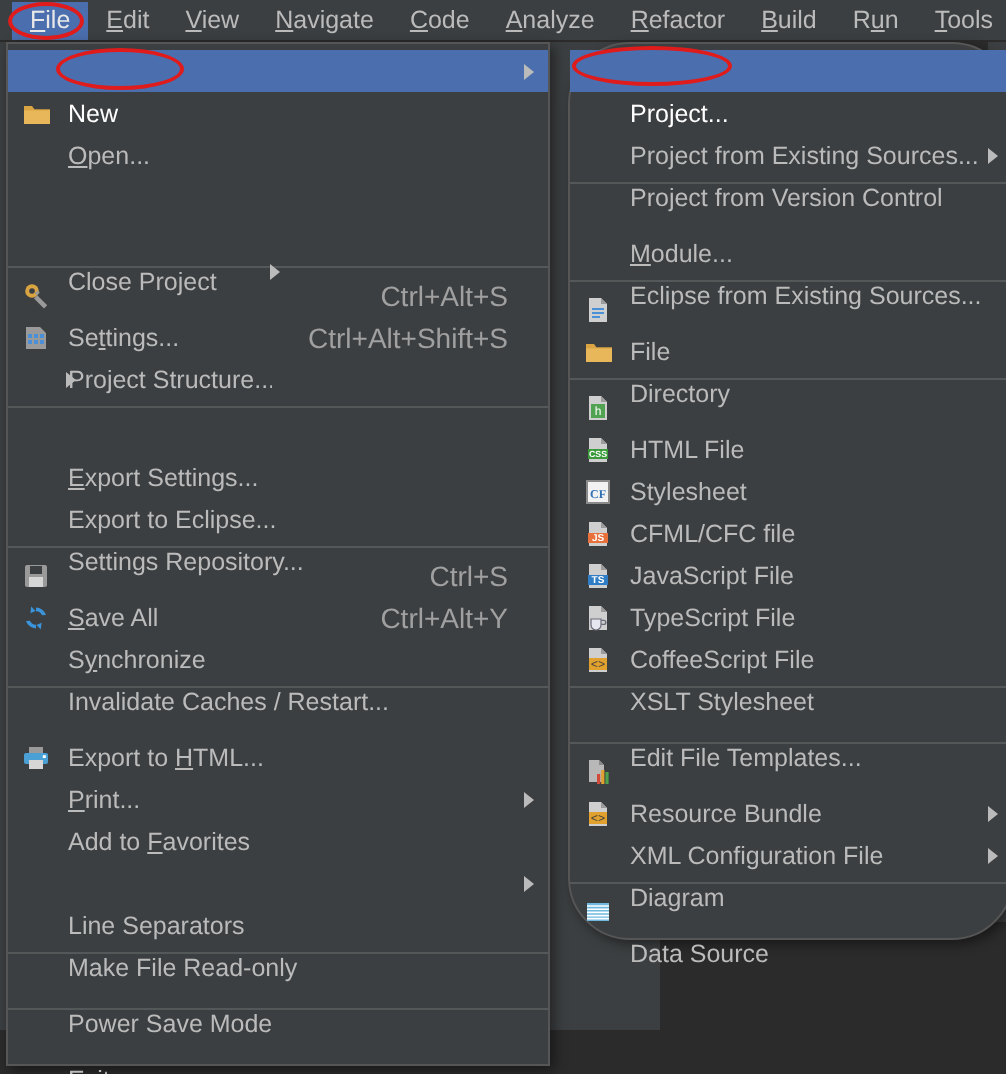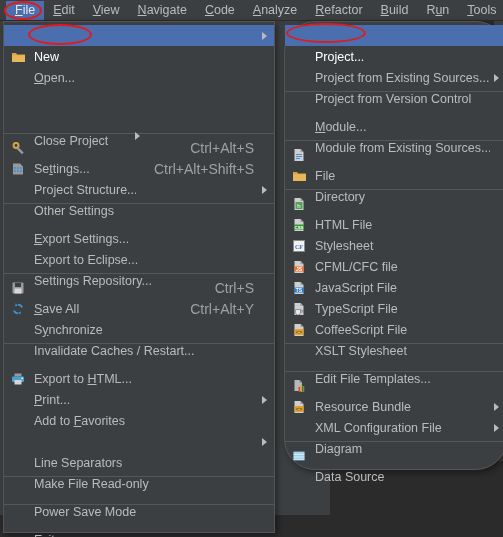--- a/index.html
+++ b/index.html
@@ -249,21 +249,20 @@
         <span class="m-label">Project Structure...</span>
         <span class="m-accel">Ctrl+Alt+Shift+S</span>
         <span class="m-arrow empty">
           <svg width="5" height="8" viewBox="0 0 5 8">
             <path d="M0 0l5 4-5 4z" fill="currentColor"></path>
           </svg>
         </span>
       </div>
       <div class="mrow">
         <span class="m-ico"></span>
-        <span class="m-label">Other Settings</span>
         <span class="m-arrow">
           <svg width="5" height="8" viewBox="0 0 5 8">
             <path d="M0 0l5 4-5 4z" fill="currentColor"></path>
           </svg>
         </span>
       </div>
       <div class="msep"></div>
       <div class="mrow">
         <span class="m-ico"></span>
         <span class="m-label"><span class="mn-u">E</span>xport Settings...</span>
@@ -451,21 +450,21 @@
         <span class="m-ico"></span>
         <span class="m-label"><span class="mn-u">M</span>odule...</span>
         <span class="m-arrow empty">
           <svg width="5" height="8" viewBox="0 0 5 8">
             <path d="M0 0l5 4-5 4z" fill="currentColor"></path>
           </svg>
         </span>
       </div>
       <div class="mrow">
         <span class="m-ico"></span>
-        <span class="m-label">Module from Existing Sources...</span>
+        <span class="m-label">Eclipse from Existing Sources...</span>
         <span class="m-arrow empty">
           <svg width="5" height="8" viewBox="0 0 5 8">
             <path d="M0 0l5 4-5 4z" fill="currentColor"></path>
           </svg>
         </span>
       </div>
       <div class="msep"></div>
       <div class="mrow">
         <span class="m-ico">
           <svg class="ic" width="14" height="14" viewBox="0 0 14 14">

